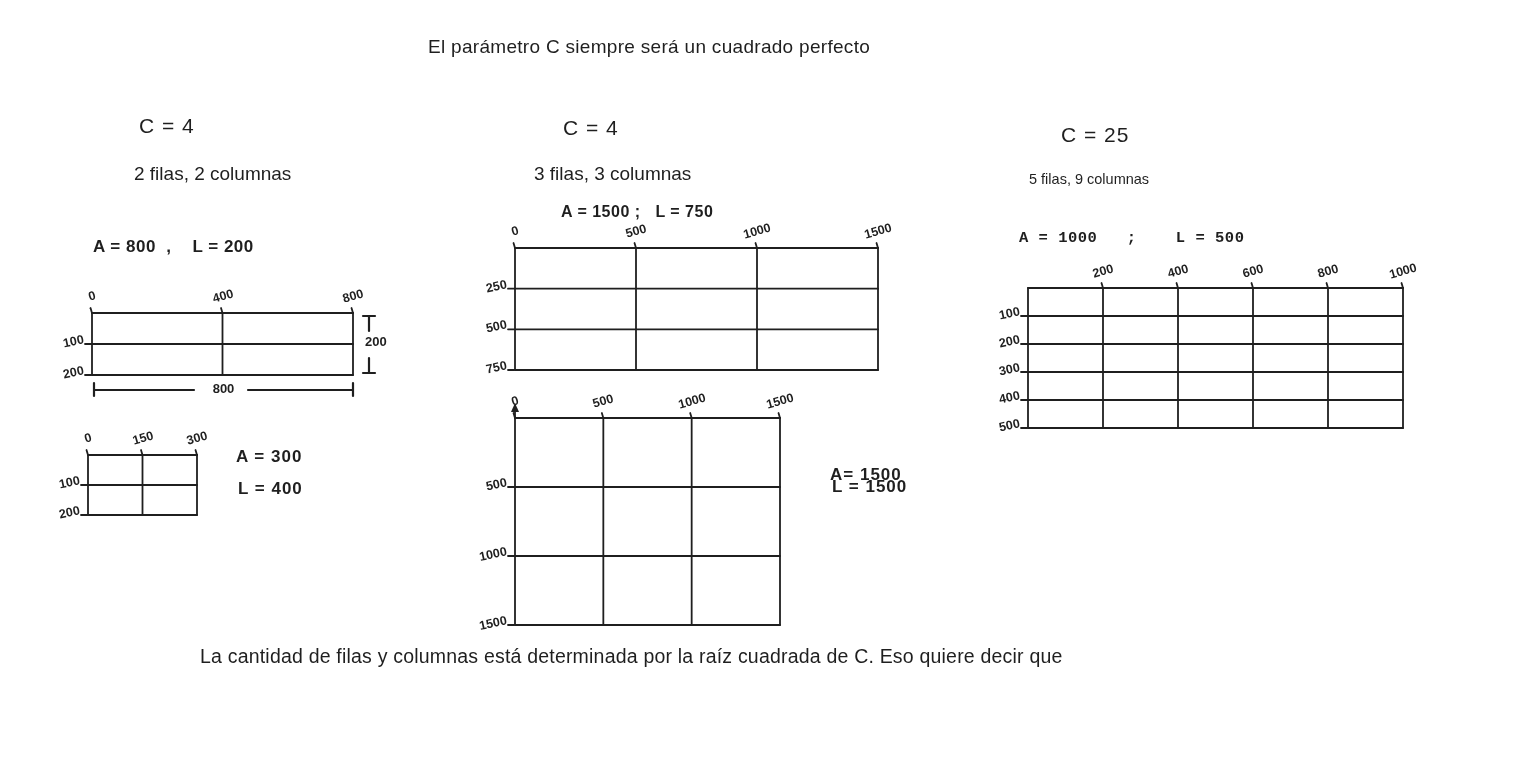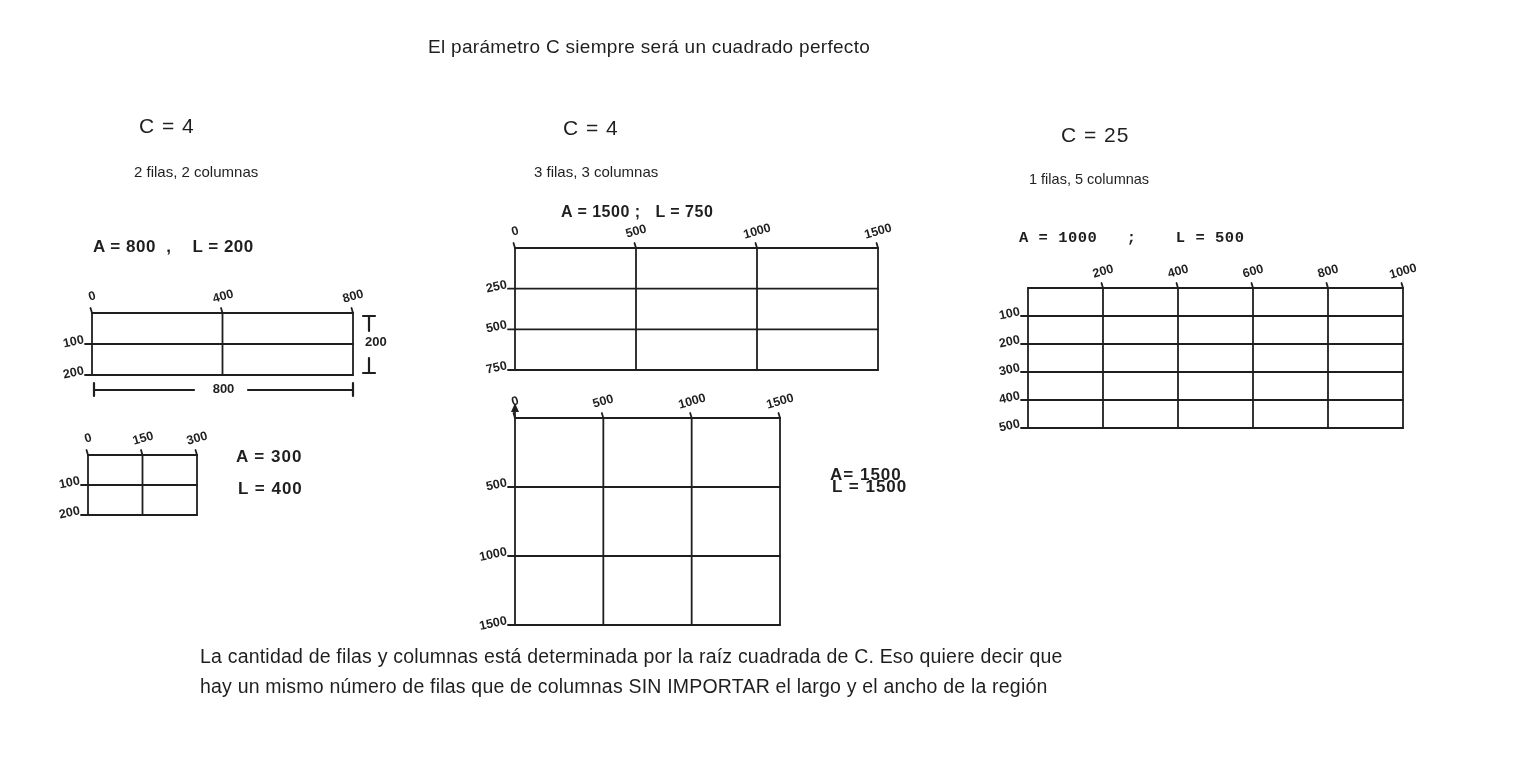--- a/index.html
+++ b/index.html
@@ -5,21 +5,21 @@
   html,body{margin:0;padding:0;}
   body{
     width:1532px;height:757px;background:#ffffff;overflow:hidden;
     font-family: cursive, sans-serif;
     color:#1f1f1f;
   }
   .canvas{position:relative;width:1296px;height:757px;background:#ffffff;}
   .hand{position:absolute;white-space:pre;line-height:1.2;}
   .title{font-size:19px;letter-spacing:.3px;}
   .heading{font-size:21px;letter-spacing:1px;margin-left:44px;}
-  .subtitle{font-size:15px;}
+  .subtitle{font-size:19px;}
   .params{font-size:17px;font-weight:700;letter-spacing:.5px;}
   .params-sm{font-size:15.5px;font-weight:700;letter-spacing:.5px;font-family:Liberation Mono, monospace;}
   .annot{font-size:17px;font-weight:700;letter-spacing:1px;}
   .footer-line{font-size:19.5px;letter-spacing:.2px;}
   .grid-chart{position:absolute;}
   .grid-chart svg{position:absolute;left:0;top:0;overflow:visible;}
   .tick{position:absolute;font-weight:700;font-size:12.5px;color:#1f1f1f;white-space:nowrap;}
   .tick-x{top:-24px;width:36px;text-align:center;transform:rotate(-16deg);}
   .tick-y{left:-44px;width:36px;text-align:right;transform:rotate(-12deg);}
   .measure-h,.measure-v{position:absolute;}
@@ -158,21 +158,21 @@
       <div class="tick tick-x" style="left: 158.667px;">1000</div>
       <div class="tick tick-x" style="left: 247px;">1500</div>
       <div class="tick tick-y" style="top: 61px;">500</div>
       <div class="tick tick-y" style="top: 130px;">1000</div>
       <div class="tick tick-y" style="top: 199px;">1500</div>
     </div>
   <div class="hand annot" style="left:830px;top:465px;">A= 1500</div>
   <div class="hand annot" style="left:832px;top:477px;">L = 1500</div>
 
   <div class="hand heading" style="left:1017px;top:122px;">C = 25</div>
-  <div class="hand subtitle" style="left:1029px;top:171px;font-size:14.5px;">1 filas, 5 columnas</div>
+  <div class="hand subtitle" style="left:1029px;top:171px;font-size:14.5px;">5 filas, 9 columnas</div>
   <div class="hand params-sm" style="position:absolute;left:1019px;top:229px;white-space:pre;">A = 1000   ;    L = 500</div>
 
   <div class="grid-chart" style="left:1028px;top:288px;width:375px;height:140px;">
       <svg width="375" height="140">
         <line x1="0" y1="0" x2="0" y2="140" stroke="#1f1f1f" stroke-width="1.8" stroke-linecap="round"></line>
         <line x1="75" y1="0" x2="75" y2="140" stroke="#1f1f1f" stroke-width="1.8" stroke-linecap="round"></line>
         <line x1="73.5" y1="-5" x2="75" y2="0" stroke="#1f1f1f" stroke-width="1.8" stroke-linecap="round"></line>
         <line x1="150" y1="0" x2="150" y2="140" stroke="#1f1f1f" stroke-width="1.8" stroke-linecap="round"></line>
         <line x1="148.5" y1="-5" x2="150" y2="0" stroke="#1f1f1f" stroke-width="1.8" stroke-linecap="round"></line>
         <line x1="225" y1="0" x2="225" y2="140" stroke="#1f1f1f" stroke-width="1.8" stroke-linecap="round"></line>
@@ -199,15 +199,14 @@
       <div class="tick tick-x" style="left: 282px;">800</div>
       <div class="tick tick-x" style="left: 357px;">1000</div>
       <div class="tick tick-y" style="top: 20px;">100</div>
       <div class="tick tick-y" style="top: 48px;">200</div>
       <div class="tick tick-y" style="top: 76px;">300</div>
       <div class="tick tick-y" style="top: 104px;">400</div>
       <div class="tick tick-y" style="top: 132px;">500</div>
     </div>
 
   <div class="hand footer-line" style="left:200px;top:645px;">La cantidad de filas y columnas está determinada por la raíz cuadrada de C. Eso quiere decir que</div>
-  <div class="hand footer-line" style="left:200px;top:675px;">hay un mismo número de filas que de columnas SIN IMPORTAR el largo y el ancho de la región</div>
 
 </div>
 
 </body></html>

